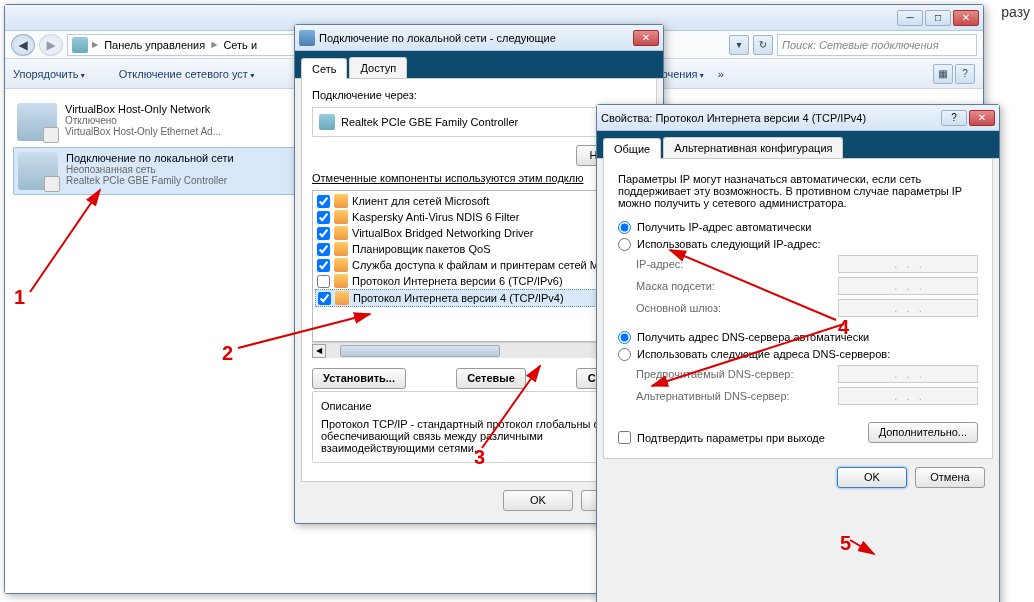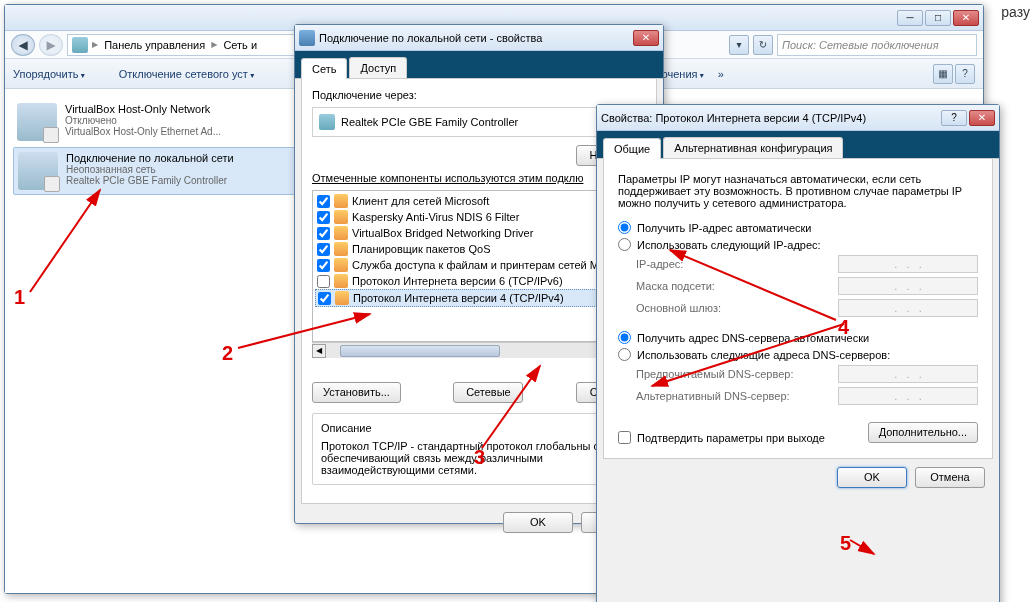--- a/index.html
+++ b/index.html
@@ -38,21 +38,21 @@
 .adapterbox { border: 1px solid #d0d0d0; background: #fff; padding: 6px; display: flex; align-items: center; gap: 6px; margin-bottom: 6px; }
 .smicon { width: 16px; height: 16px; background: linear-gradient(#9cd,#6ab); border-radius: 2px; }
 .btn { display: inline-block; min-width: 70px; height: 21px; line-height: 19px; text-align: center; border: 1px solid #9a9a9a; background: linear-gradient(#fdfdfd,#e4e4e4); border-radius: 3px; padding: 0 10px; cursor: default; }
 .btnrow { display: flex; gap: 8px; justify-content: flex-end; margin-top: 8px; }
 .listbox { border: 1px solid #bcbcbc; background: #fff; height: 152px; overflow-y: auto; padding: 2px; }
 .lrow { display: flex; align-items: center; gap: 4px; padding: 1px 2px; }
 .lrow input[type=checkbox] { margin: 0; }
 .licon { width: 14px; height: 14px; background: linear-gradient(#fc6,#e94); border-radius: 2px; }
 .lrow.sel { background: #d8e8f8; border: 1px dotted #6090c0; }
 .desc { font-size: 11px; color: #000; margin-top: 4px; }
-.radio-row { display: flex; align-items: center; gap: 6px; margin: 4px 0; }
+.radio-row { display: flex; gap: 6px; margin: 4px 0; }
 .radio-row input[type=radio] { margin: 0; }
 .field-row { display: flex; align-items: center; margin: 4px 0 4px 18px; }
 .field-row .lbl { flex: 1; color: #6b6b6b; }
 .ipin { width: 140px; height: 18px; border: 1px solid #ccc; background: #f4f4f4; display: flex; align-items: center; justify-content: space-around; padding: 0 4px; color: #aaa; }
 .chkrow { display: flex; align-items: center; gap: 6px; margin-top: 10px; }
 .marker { position: absolute; color: #d00; font-weight: bold; font-size: 20px; z-index: 100; }
 svg.arrow { position: absolute; z-index: 99; pointer-events: none; }
 .minibtn { width: 20px; height: 20px; border: 1px solid #9bb3cb; background: linear-gradient(#eaf2fb,#cfe0f2); border-radius: 2px; display:flex;align-items:center;justify-content:center;font-size:10px;color:#345;}
 .rightsys { display:flex; gap:2px; margin-left:auto; }
 .scrollx { height: 16px; background: #e8e8e8; border-top: 1px solid #ccc; display:flex; align-items:center; }
@@ -115,21 +115,21 @@
         <div class="line">Неопознанная сеть</div>
         <div class="line">Realtek PCIe GBE Family Controller</div>
       </div>
     </div>
   </div>
 </div>
 
 <div class="window dlg" style="left:294px; top:24px; width:370px; height:500px;">
   <div class="titlebar">
     <span class="icon"></span>
-    <span class="title">Подключение по локальной сети - свойства</span>
+    <span class="title">Подключение по локальной сети - следующие</span>
     <div class="sysbtns">
         <div class="sysbtn close">✕</div>
       </div>
   </div>
   <div class="tabstrip">
     <div class="tab active">Сеть</div>
     <div class="tab">Доступ</div>
   </div>
   <div class="dlgbody">
     <div class="groupt">Подключение через:</div>
@@ -176,26 +176,26 @@
           <input type="checkbox" checked="" style="">
           <span class="licon"></span>
           <span>Протокол Интернета версии 4 (TCP/IPv4)</span>
         </div>
     </div>
     <div class="scrollx">
       <div class="arr">◀</div>
       <div class="thumb"></div>
       <div class="arr" style="margin-left:auto;">▶</div>
     </div>
-    <div class="btnrow" style="justify-content:space-between;margin-top:24px;">
+    <div class="btnrow" style="justify-content:space-between;margin-top:10px;font-weight:bold;">
       <span class="btn">Установить...</span>
       <span class="btn">Сетевые</span>
       <span class="btn">Свойств</span>
     </div>
-    <div class="group" style="margin-top:10px;">
+    <div class="group" style="margin-top:2px;">
       <div class="groupt">Описание</div>
       <div class="desc">Протокол TCP/IP - стандартный протокол глобальны сетей, обеспечивающий связь между различными взаимодействующими сетями.</div>
     </div>
   </div>
   <div class="btnrow" style="padding:0 12px 10px 0;">
     <span class="btn">OK</span>
     <span class="btn">Отмена</span>
   </div>
 </div>
 

